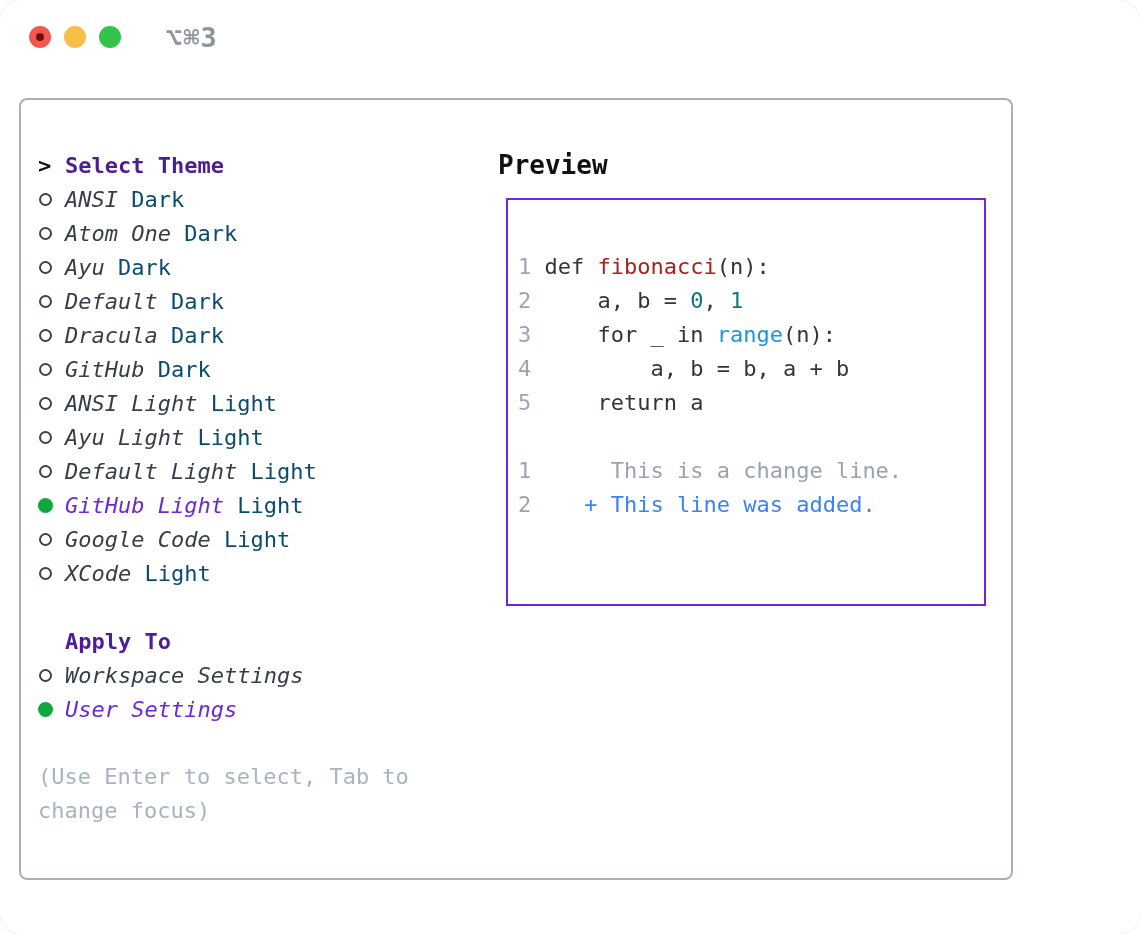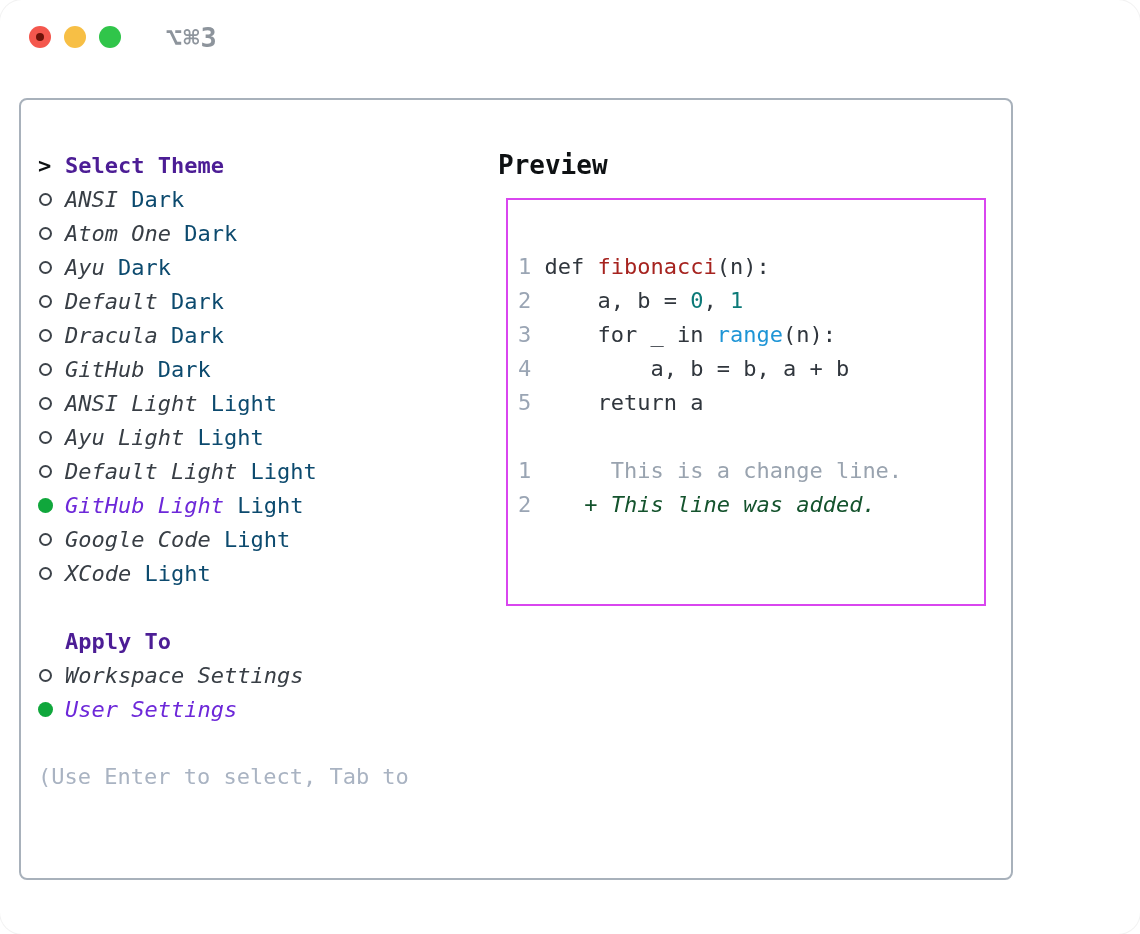--- a/index.html
+++ b/index.html
@@ -49,32 +49,32 @@
   .apply-section { margin-top:34px; }
   .hint-block { margin-top:34px; }
   .hint-line { height:34px; line-height:34px; font-size:22px; color:#a9b3c2; white-space:pre; }
   
   .preview-label {
     position:absolute; left:498px; top:148px; height:34px; line-height:34px;
     font-size:26px; font-weight:700; color:#0e1113;
   }
   .preview-box {
     position:absolute; left:506px; top:198px; width:480px; height:408px;
-    border:2px solid #d946ef; background:#fff; overflow:hidden;
+    border:2px solid #6d28d9; background:#fff; overflow:hidden;
   }
   .code-lines { padding:50px 0 0 10px; }
   .code-line { height:34px; line-height:34px; font-size:22px; white-space:pre; }
   .line-num { color:#9aa5b4; }
   .sty-code     { color:#30363d; }
   .sty-function { color:#a6231f; }
   .sty-number   { color:#0c7a78; }
   .sty-builtin  { color:#1e95d6; }
   .sty-context  { color:#99a3af; }
   .sty-deleted  { color:#c83524; }
-  .sty-added    { color:#14532d;font-style:italic; }
+  .sty-added    { color:#3b82f6; }
 </style>
 </head>
 <body>
 
 <div class="window">
 
   <div class="titlebar">
     <div class="tl-dot close">
       <span class="tl-inner-dot"></span>
     </div>
@@ -113,20 +113,21 @@
         <span class="hdr">Apply To</span>
       </div>
       <div id="apply-list">
           <div class="row"><span class="marker-slot"><span class="radio"></span></span><span class="name">Workspace Settings</span></div>
           <div class="row selected"><span class="marker-slot"><span class="radio on"></span></span><span class="name">User Settings</span></div>
         </div>
     </div>
 
     <div class="hint-block">
       <div class="hint-line">(Use Enter to select, Tab to</div>
+      <div class="hint-line">change focus)</div>
     </div>
   </div>
 
   <div class="preview-label">Preview</div>
 
   <div class="preview-box">
     <div class="code-lines" id="code-lines">
         <div class="code-line"><span class="line-num">1</span><span class="sty-code"> def </span><span class="sty-function">fibonacci</span><span class="sty-code">(n):</span></div>
         <div class="code-line"><span class="line-num">2</span><span class="sty-code">     a, b = </span><span class="sty-number">0</span><span class="sty-code">, </span><span class="sty-number">1</span></div>
         <div class="code-line"><span class="line-num">3</span><span class="sty-code">     for _ in </span><span class="sty-builtin">range</span><span class="sty-code">(n):</span></div>

